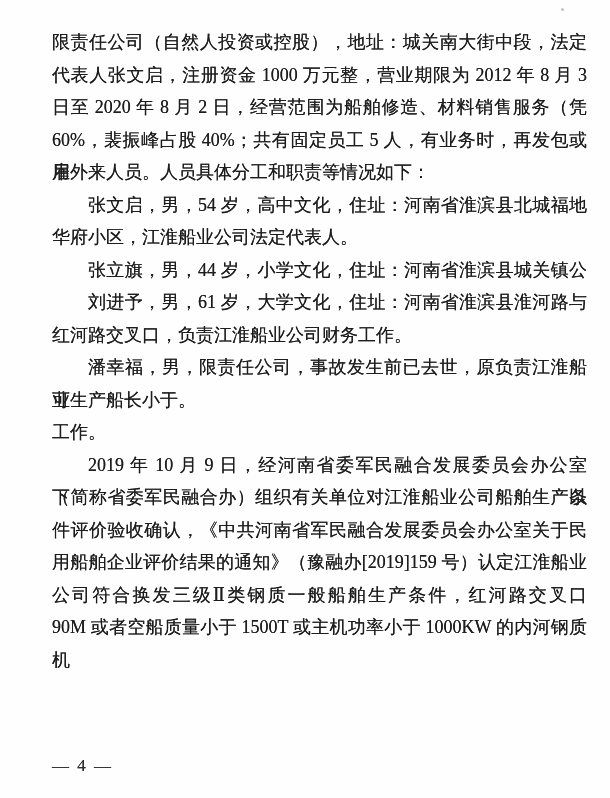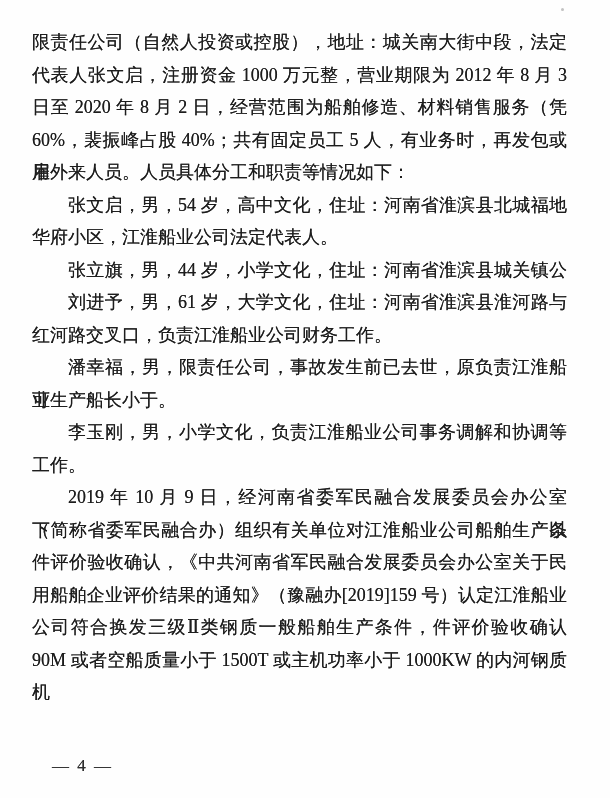--- a/index.html
+++ b/index.html
@@ -11,21 +11,21 @@
     position: relative;
     width: 610px;
     height: 798px;
     background: #fefefe;
     overflow: hidden;
     font-family: "Liberation Serif", "DejaVu Serif", serif;
     color: #1d1d1d;
   }
   .textblock {
     position: absolute;
-    left: 32px;
+    left: 52px;
     top: 26px;
     width: 535px;
   }
   .ln {
     font-size: 18px;
     line-height: 32.5px;
     height: 32.5px;
     text-align: justify;
     text-align-last: justify;
     color: #1d1d1d;
@@ -70,24 +70,23 @@
     <div class="ln">日至 2020 年 8 月 2 日，经营范围为船舶修造、材料销售服务（凭</div>
     <div class="ln">60%，裴振峰占股 40%；共有固定员工 5 人，有业务时，再发包或雇</div>
     <div class="ln end">用外来人员。人员具体分工和职责等情况如下：</div>
     <div class="ln ind">张文启，男，54 岁，高中文化，住址：河南省淮滨县北城福地</div>
     <div class="ln end">华府小区，江淮船业公司法定代表人。</div>
     <div class="ln ind">张立旗，男，44 岁，小学文化，住址：河南省淮滨县城关镇公</div>
     <div class="ln ind">刘进予，男，61 岁，大学文化，住址：河南省淮滨县淮河路与</div>
     <div class="ln end">红河路交叉口，负责江淮船业公司财务工作。</div>
     <div class="ln ind">潘幸福，男，限责任公司，事故发生前已去世，原负责江淮船业</div>
     <div class="ln end">可生产船长小于。</div>
-    <div class="ln ind">李玉刚，男，小学文化，负责江淮船业公司事务调解和协调等</div>
     <div class="ln end">工作。</div>
     <div class="ln ind">2019 年 10 月 9 日，经河南省委军民融合发展委员会办公室（以</div>
     <div class="ln">下简称省委军民融合办）组织有关单位对江淮船业公司船舶生产条</div>
     <div class="ln">件评价验收确认，《中共河南省军民融合发展委员会办公室关于民</div>
     <div class="ln">用船舶企业评价结果的通知》（豫融办[2019]159 号）认定江淮船业</div>
-    <div class="ln">公司符合换发三级Ⅱ类钢质一般船舶生产条件，件评价验收确认</div>
+    <div class="ln">公司符合换发三级Ⅱ类钢质一般船舶生产条件，红河路交叉口</div>
     <div class="ln">90M 或者空船质量小于 1500T 或主机功率小于 1000KW 的内河钢质机</div>
   </div>
 
   <div class="footer">— 4 —</div>
 </div>
 
 </body></html>

